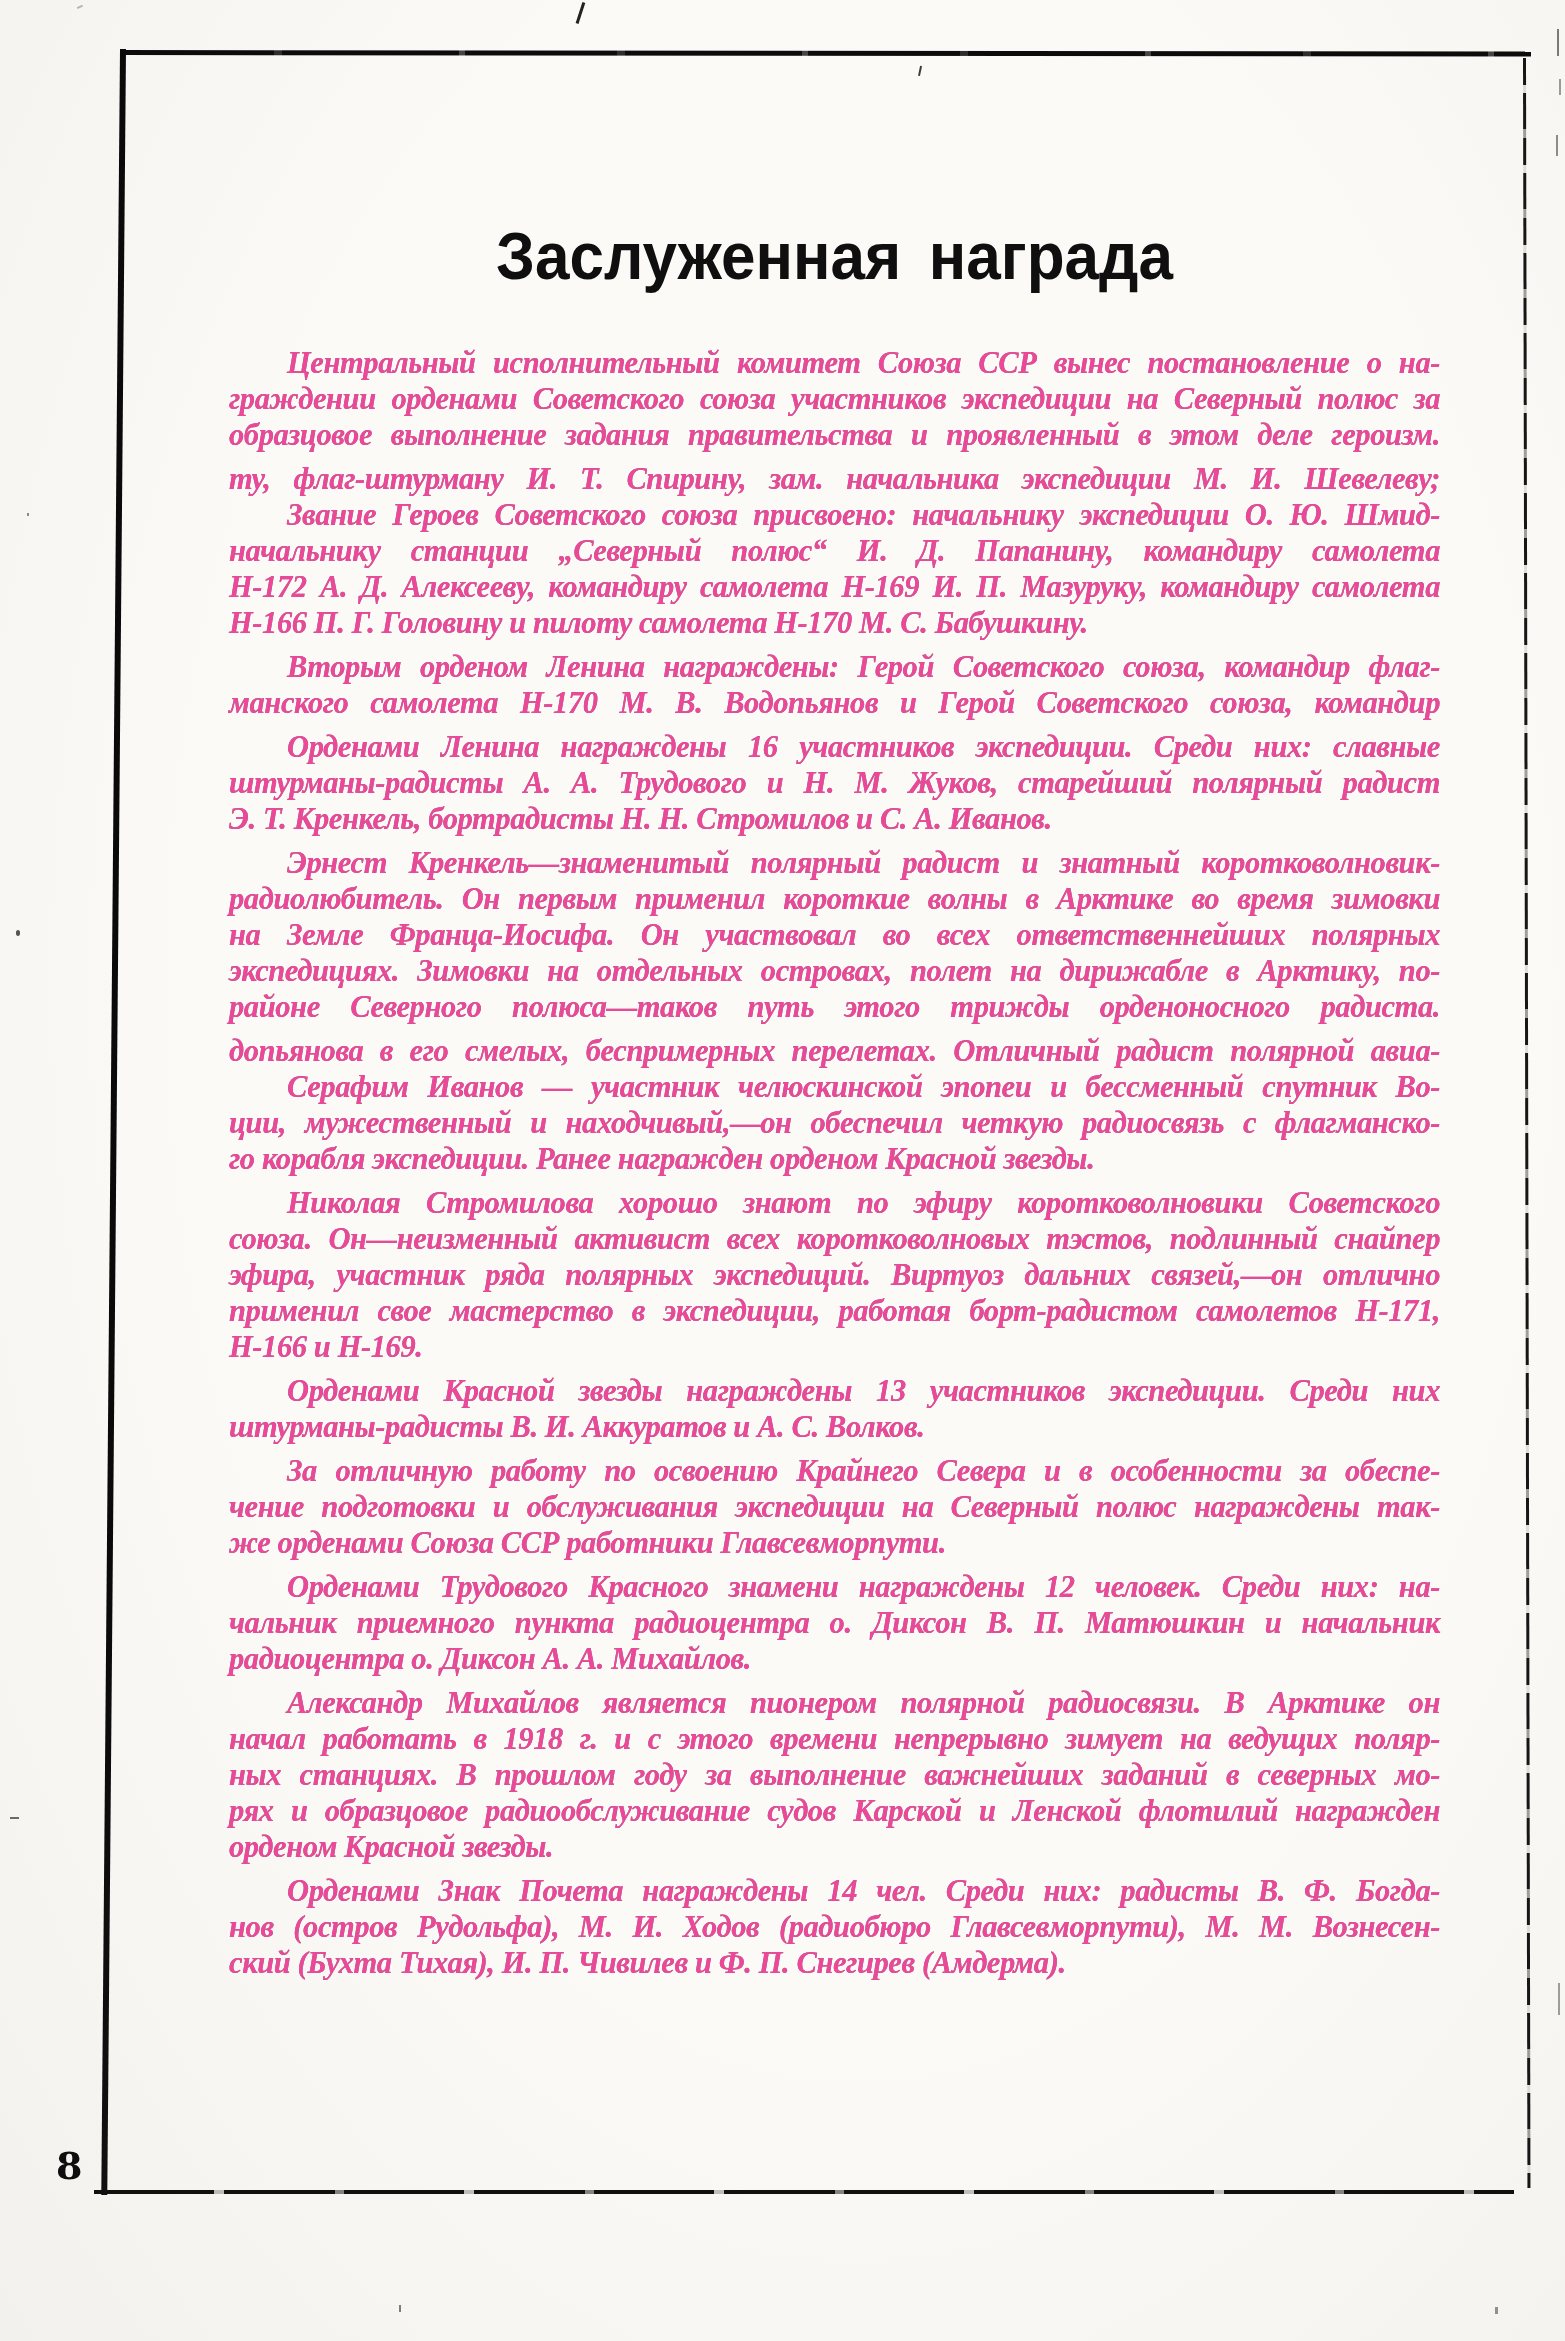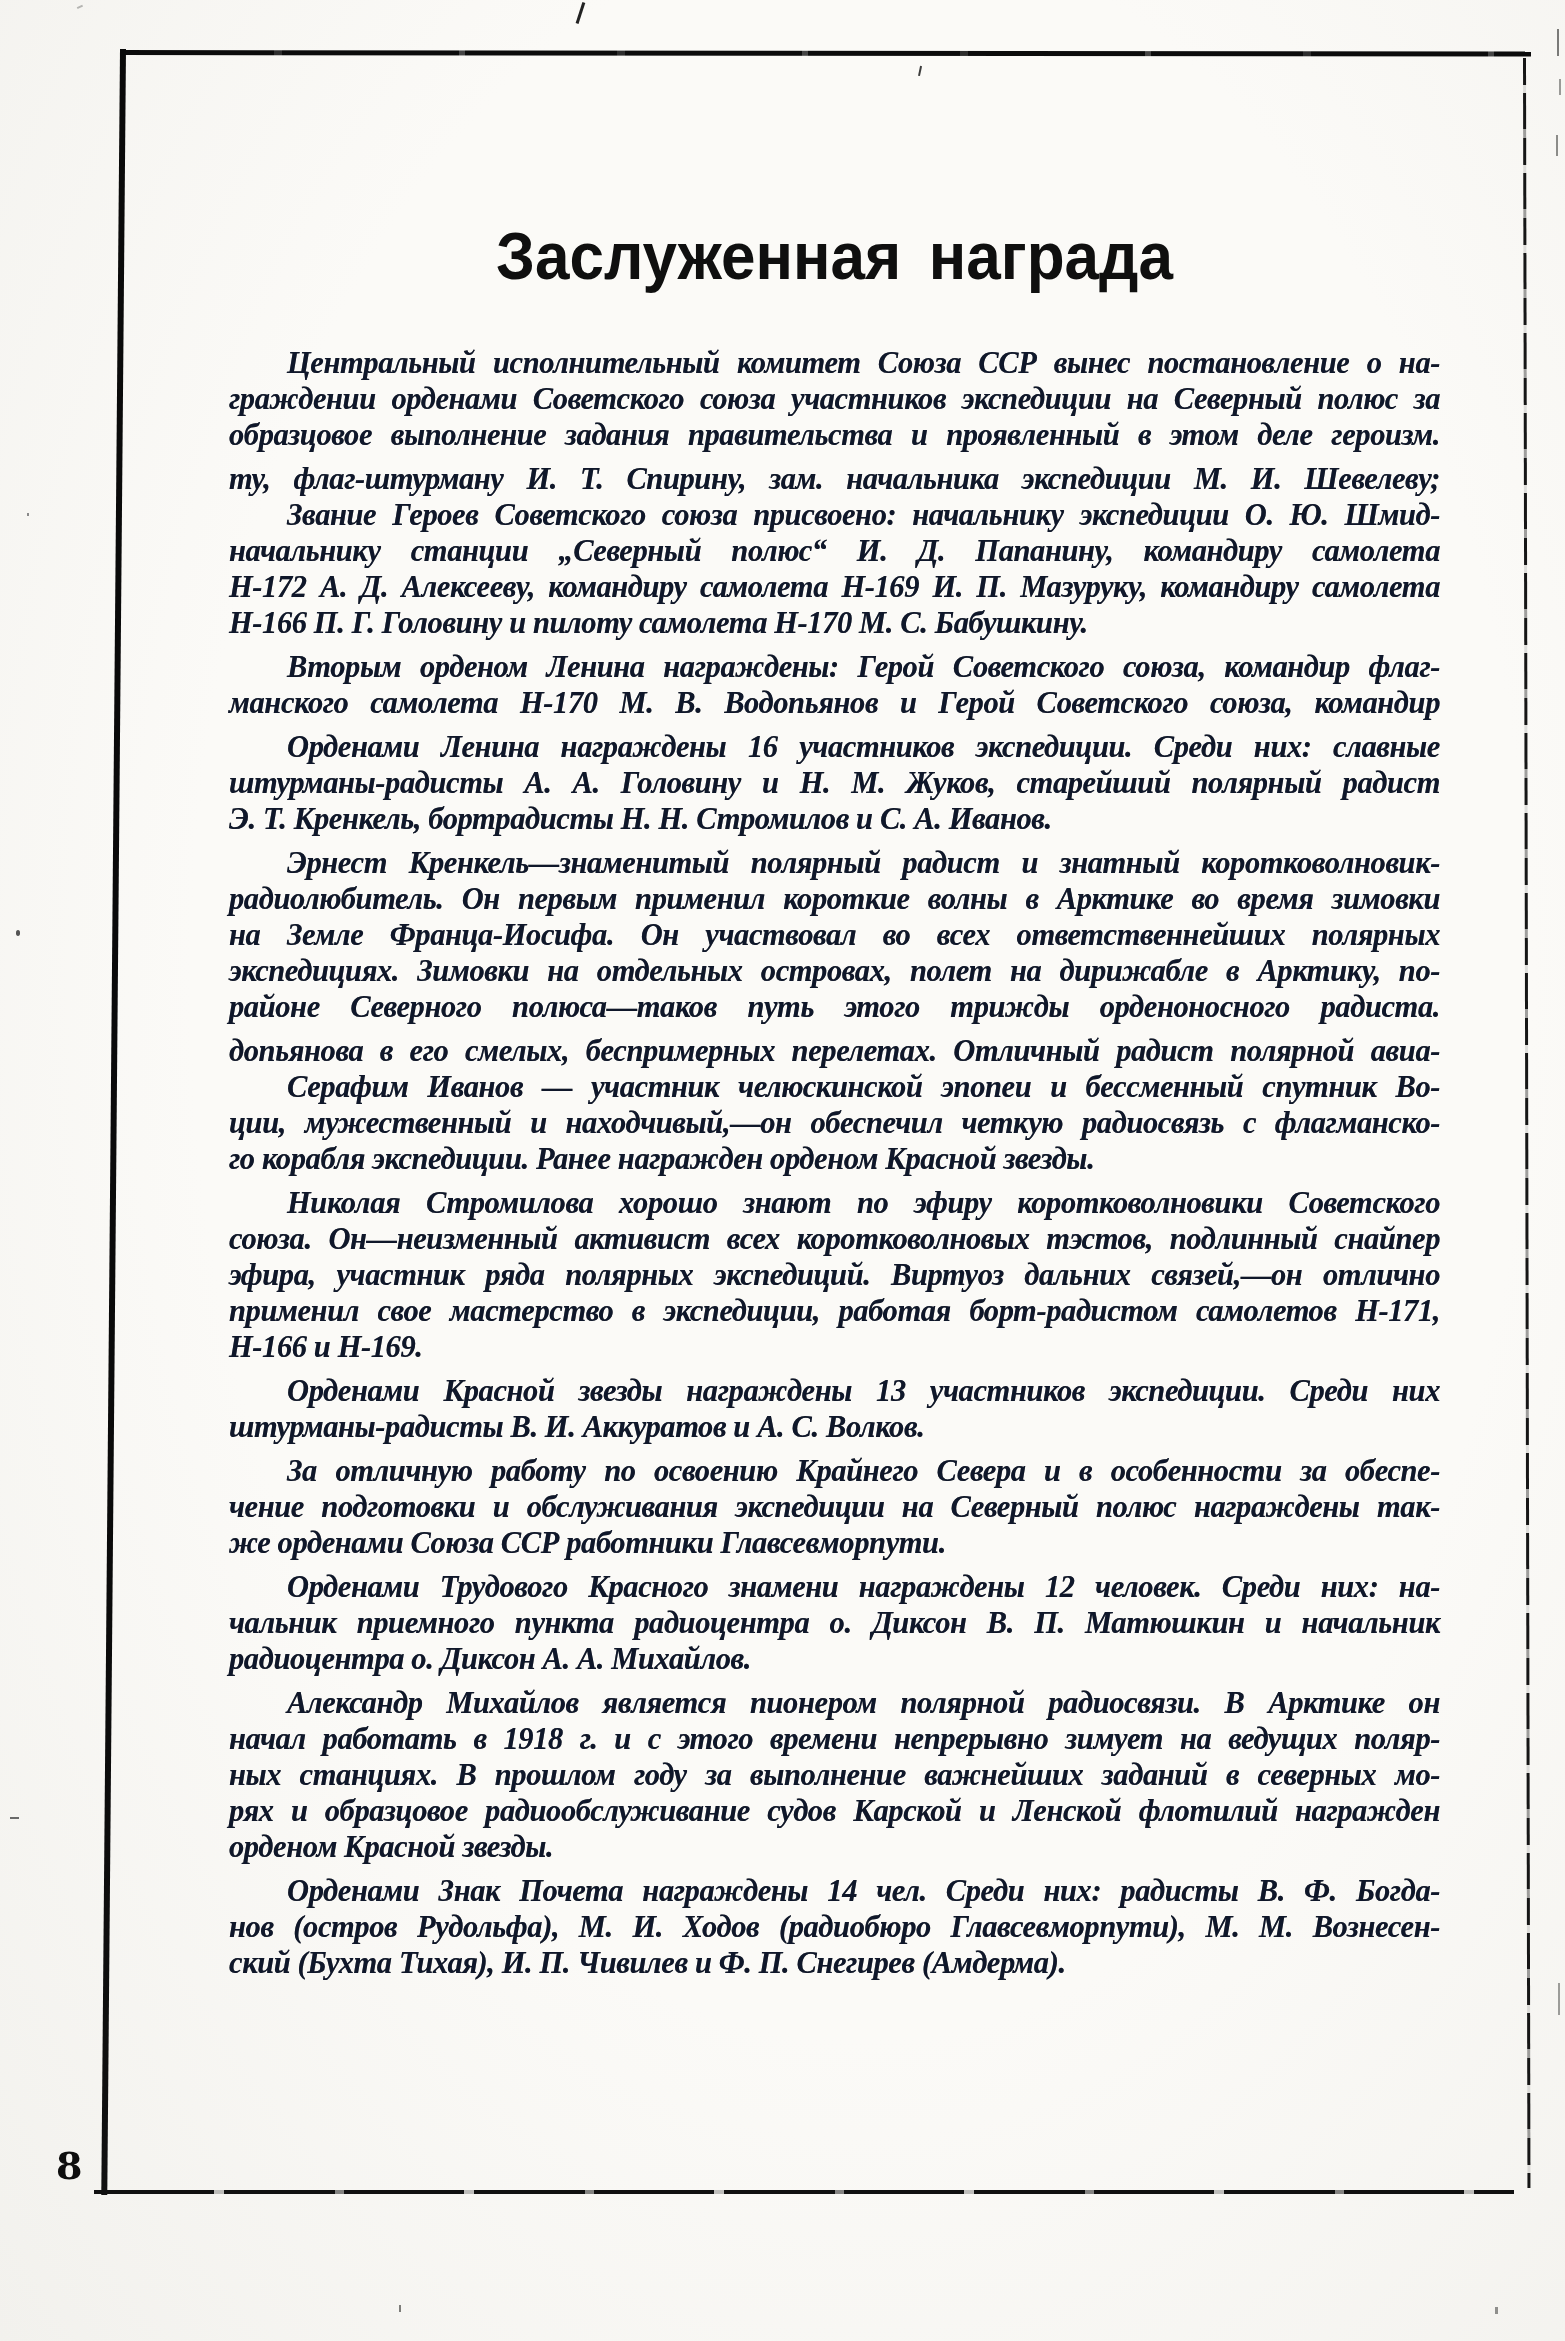--- a/index.html
+++ b/index.html
@@ -73,21 +73,21 @@
     white-space: nowrap;
   }
   .para { margin: 0 0 8px 0; }
   .line {
     font-family: "Liberation Serif", serif;
     font-style: italic;
     font-weight: 700;
     font-size: 30.5px;
     line-height: 36px;
     letter-spacing: -0.4px;
-    color: #0f172a;
+    color: #ec4899;
     text-align: justify;
     text-align-last: justify;
     text-shadow: 0 0 0.3px rgba(10,10,10,0.55);
   }
   .line.first { text-indent: 58px; }
   .line.plast { text-align-last: left; }
 
   
   .speck { position: absolute; }
 </style>
@@ -117,21 +117,21 @@
           <div class="line">начальнику станции „Северный полюс“ И. Д. Папанину, командиру самолета</div>
           <div class="line">Н-172 А. Д. Алексееву, командиру самолета Н-169 И. П. Мазуруку, командиру самолета</div>
           <div class="line plast">Н-166  П. Г. Головину и пилоту самолета Н-170 М. С. Бабушкину.</div>
         </div>
         <div class="para">
           <div class="line first">Вторым орденом Ленина награждены: Герой Советского союза, командир флаг-</div>
           <div class="line">манского самолета Н-170 М. В. Водопьянов и Герой Советского союза, командир</div>
         </div>
         <div class="para">
           <div class="line first">Орденами Ленина награждены 16 участников экспедиции. Среди них: славные</div>
-          <div class="line">штурманы-радисты А. А. Головину и Н. М. Жуков, старейший полярный радист</div>
+          <div class="line">штурманы-радисты А. А. Трудового и Н. М. Жуков, старейший полярный радист</div>
           <div class="line plast">Э. Т. Кренкель, бортрадисты Н. Н. Стромилов и С. А. Иванов.</div>
         </div>
         <div class="para">
           <div class="line first">Эрнест Кренкель—знаменитый полярный радист и знатный коротковолновик-</div>
           <div class="line">радиолюбитель. Он первым применил короткие волны в Арктике во время зимовки</div>
           <div class="line">на Земле Франца-Иосифа.  Он участвовал во всех ответственнейших полярных</div>
           <div class="line">экспедициях. Зимовки на отдельных островах, полет на дирижабле в Арктику, по-</div>
           <div class="line">районе Северного полюса—таков путь этого трижды орденоносного радиста.</div>
         </div>
         <div class="para">

